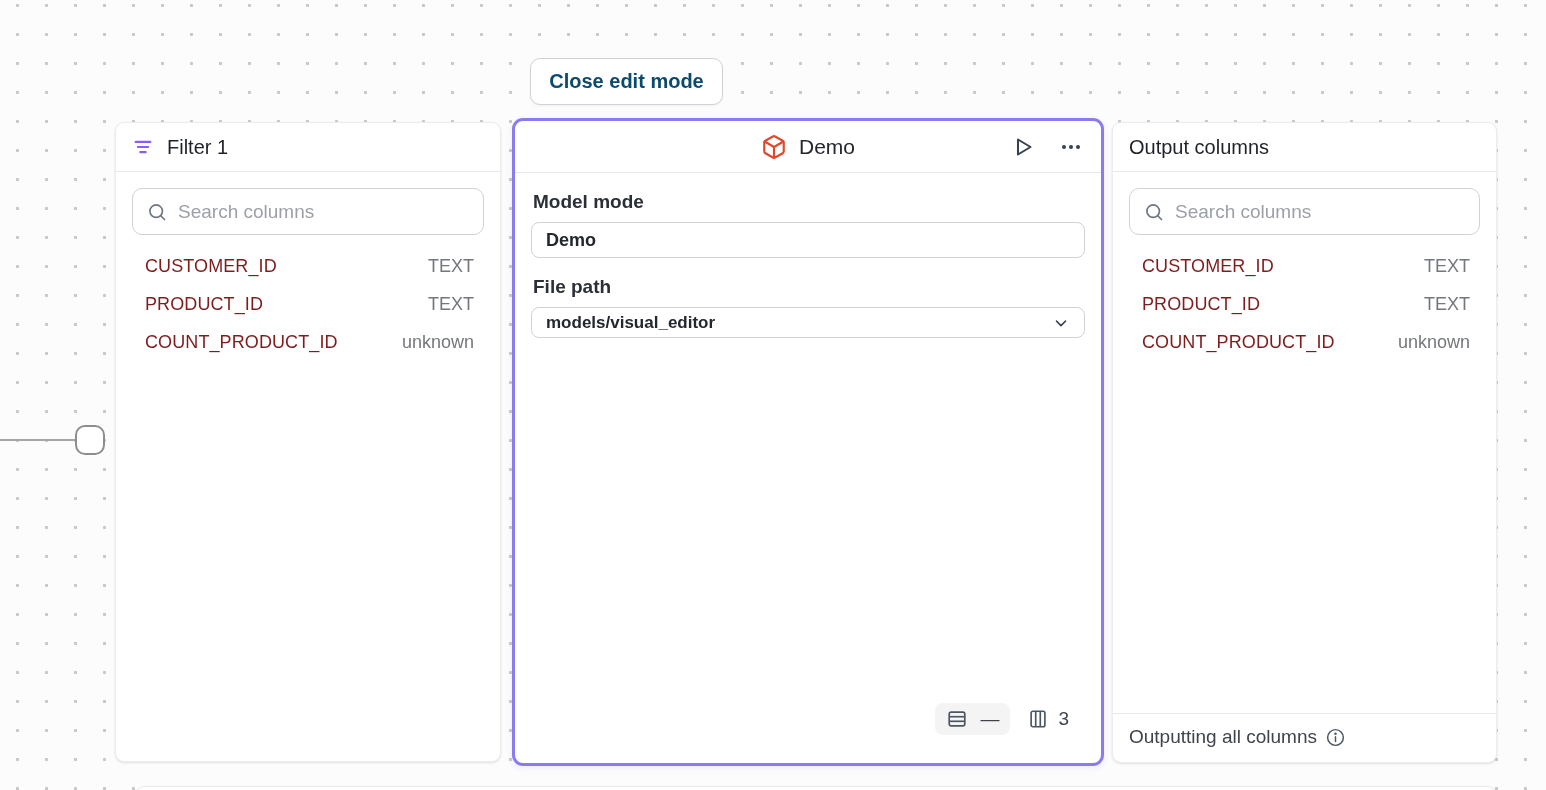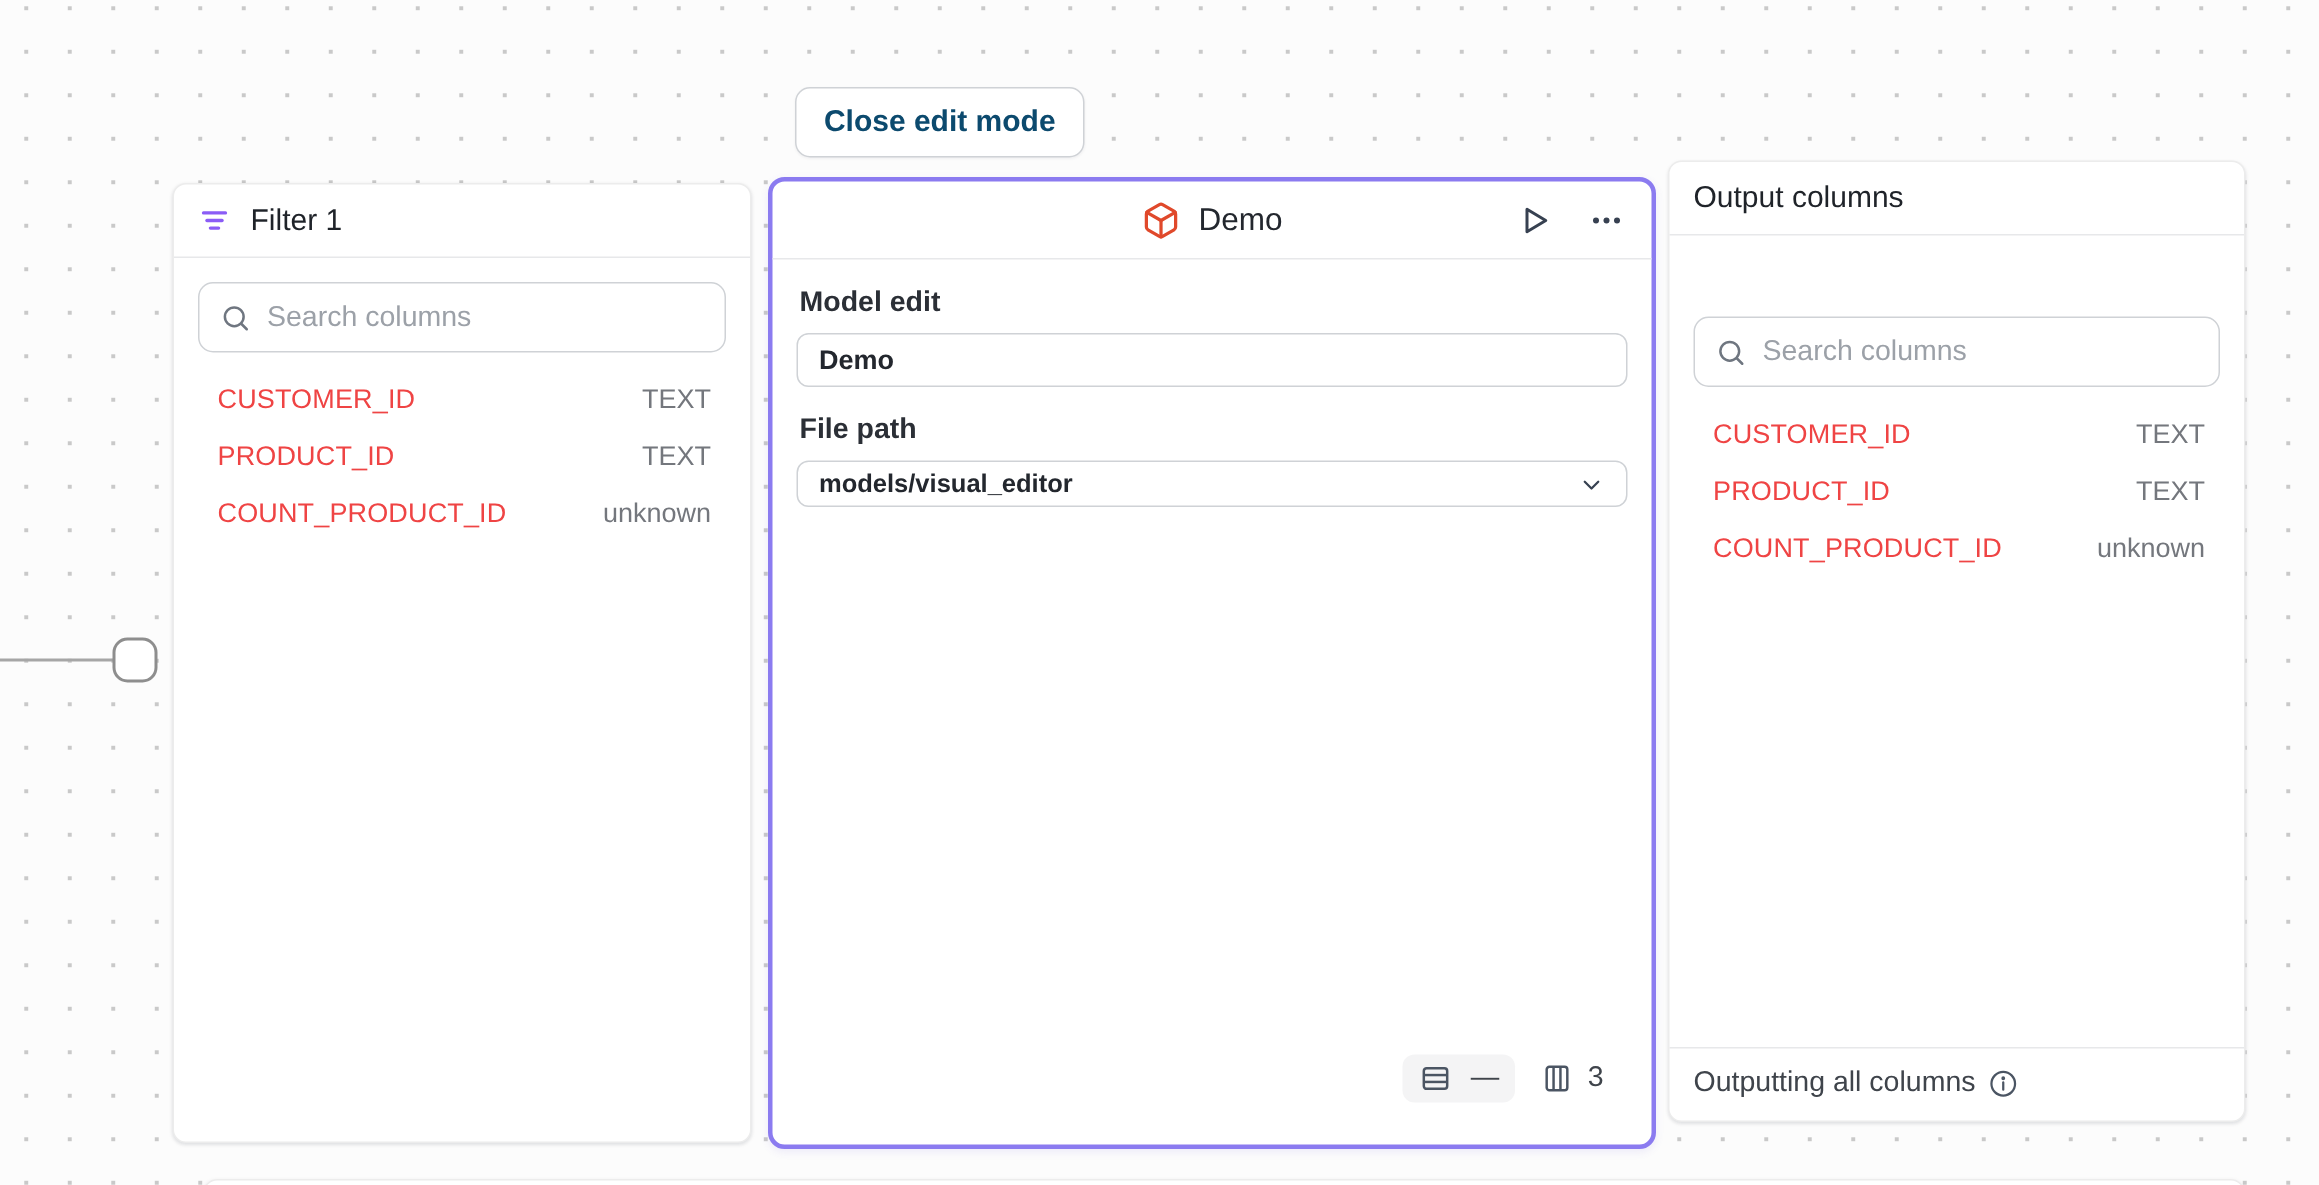--- a/index.html
+++ b/index.html
@@ -68,21 +68,21 @@
     display: flex;
     align-items: center;
     padding: 0 16px;
     border-bottom: 1px solid #e7e8ea;
     gap: 13px;
   }
   .card-title { font-size: 20px; color: #1f2329; }
 
   
   .panel-filter { left: 115px; top: 122px; width: 386px; height: 640px; }
-  .panel-output { left: 1112px; top: 107px; width: 385px; height: 641px; gap: 38px; }
+  .panel-output { left: 1112px; top: 122px; width: 385px; height: 641px; }
 
   .panel-body { padding: 16px; flex: 1 1 auto; display: flex; flex-direction: column; min-height: 0; }
 
   .search-box {
     height: 47px;
     border: 1px solid #cfd2d6;
     border-radius: 10px;
     display: flex; align-items: center;
     padding: 0 14px;
     gap: 11px;
@@ -97,21 +97,21 @@
     width: 100%;
     background: transparent;
   }
   .search-box input::placeholder { color: #9ca1a8; }
 
   .col-list { margin-top: 12px; }
   .col-row {
     display: flex; align-items: center; justify-content: space-between;
     padding: 8.5px 10px 8.5px 13px;
   }
-  .col-name { font-size: 18px; color: #ef4444; letter-spacing: .1px; }
+  .col-name { font-size: 18px; color: #7f1d1d; letter-spacing: .1px; }
   .col-type { font-size: 18px; color: #74777d; }
 
   .panel-footer {
     border-top: 1px solid #e7e8ea;
     padding: 12px 16px 14px 16px;
     display: flex; align-items: center; gap: 8px;
     font-size: 19px; color: #3f444b;
     flex: 0 0 auto;
   }
 
@@ -274,21 +274,21 @@
               <circle cx="5" cy="12" r="2"></circle>
               <circle cx="12" cy="12" r="2"></circle>
               <circle cx="19" cy="12" r="2"></circle>
             </svg>
           </span>
         </button>
       </div>
     </div>
 
     <div class="model-body">
-      <div class="field-label">Model edit</div>
+      <div class="field-label">Model mode</div>
       <input class="text-input" type="text" value="Demo" style="">
       <div class="field-gap"></div>
       <div class="field-label">File path</div>
       <div class="select-input">
         <span>models/visual_editor</span>
         <span>
           <svg width="18" height="18" viewBox="0 0 24 24" fill="none" stroke="#374151" stroke-width="2" stroke-linecap="round" stroke-linejoin="round">
             <polyline points="6 9.5 12 15.5 18 9.5"></polyline>
           </svg>
         </span>

